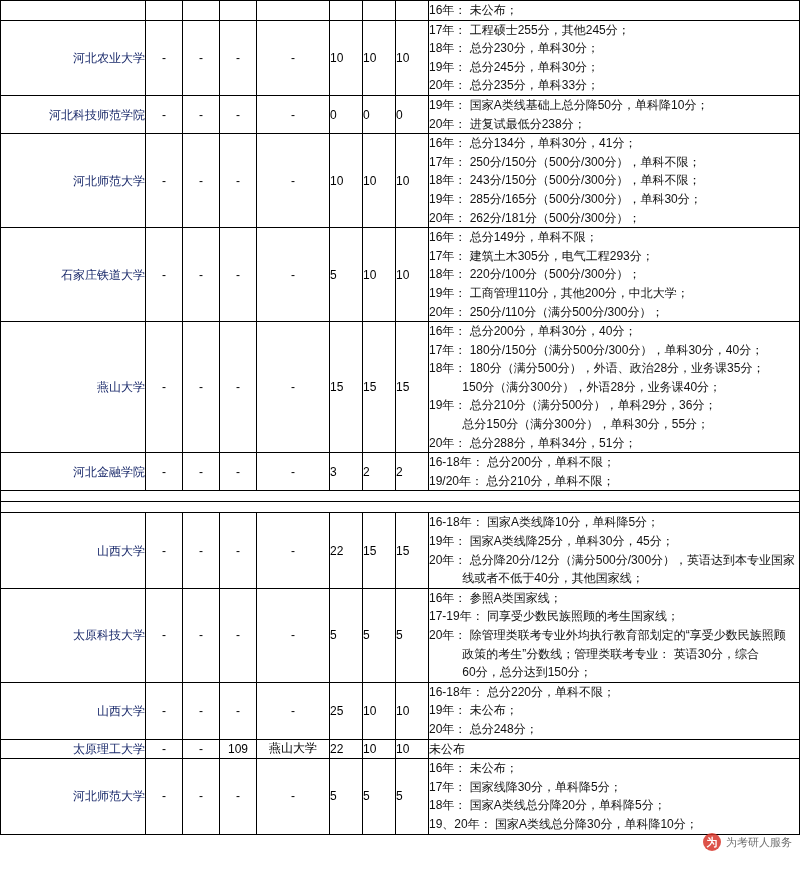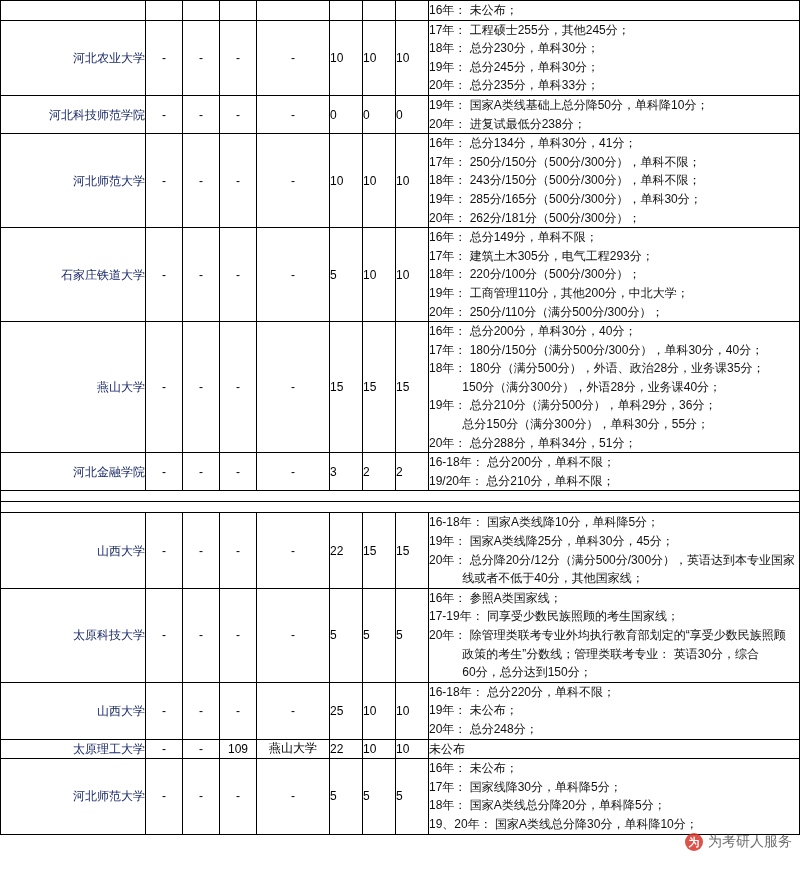--- a/index.html
+++ b/index.html
@@ -76,21 +76,21 @@
     border-radius: 50%;
     background: #d8352a;
     color: #fff;
     font-size: 11px;
     display: flex;
     align-items: center;
     justify-content: center;
     font-weight: bold;
   }
   .wm-text {
-    font-size: 14px;
+    font-size: 11px;
     color: #555;
     font-family: Liberation Mono, monospace;
   }
 </style>
 </head>
 <body>
 
 <table class="main">
   <tbody>
 

